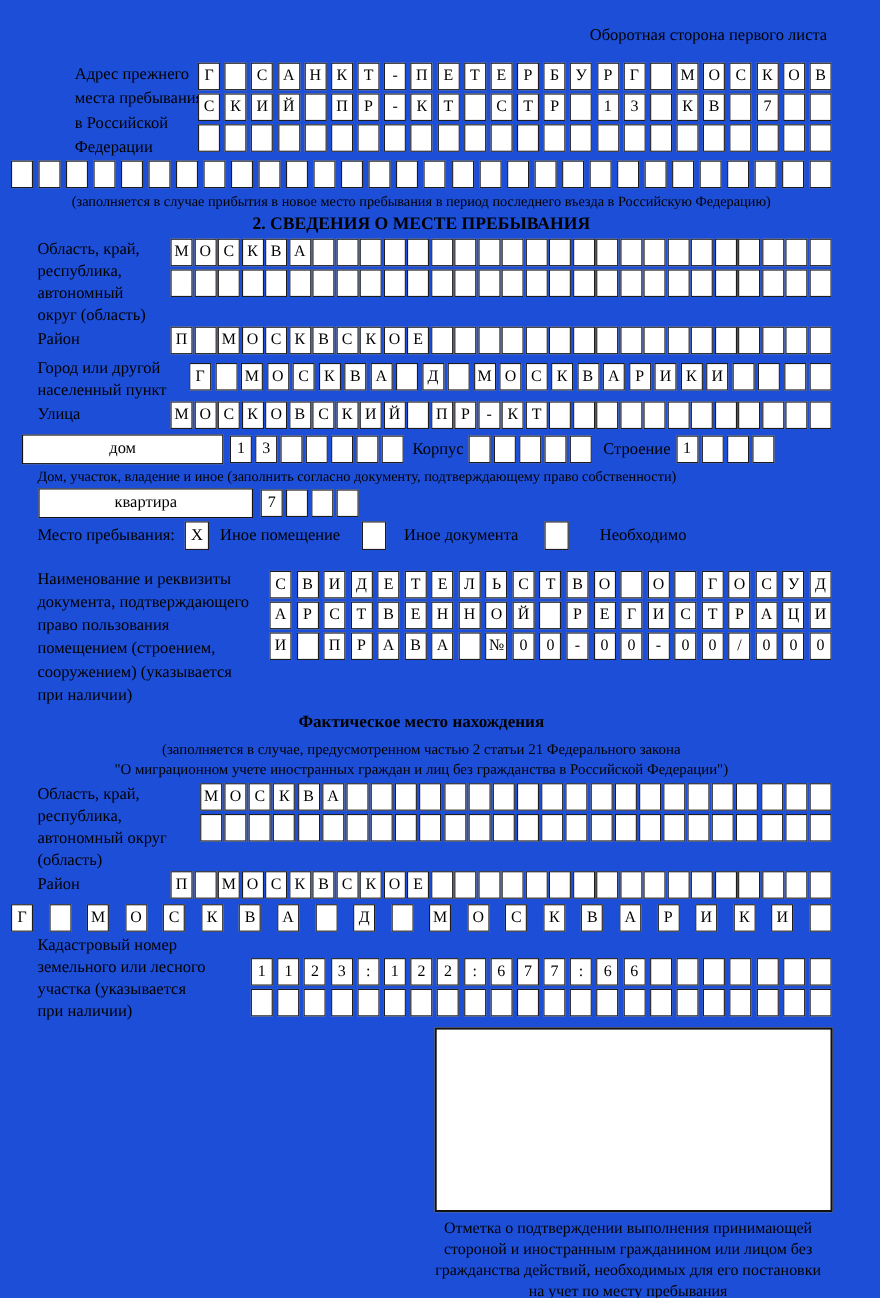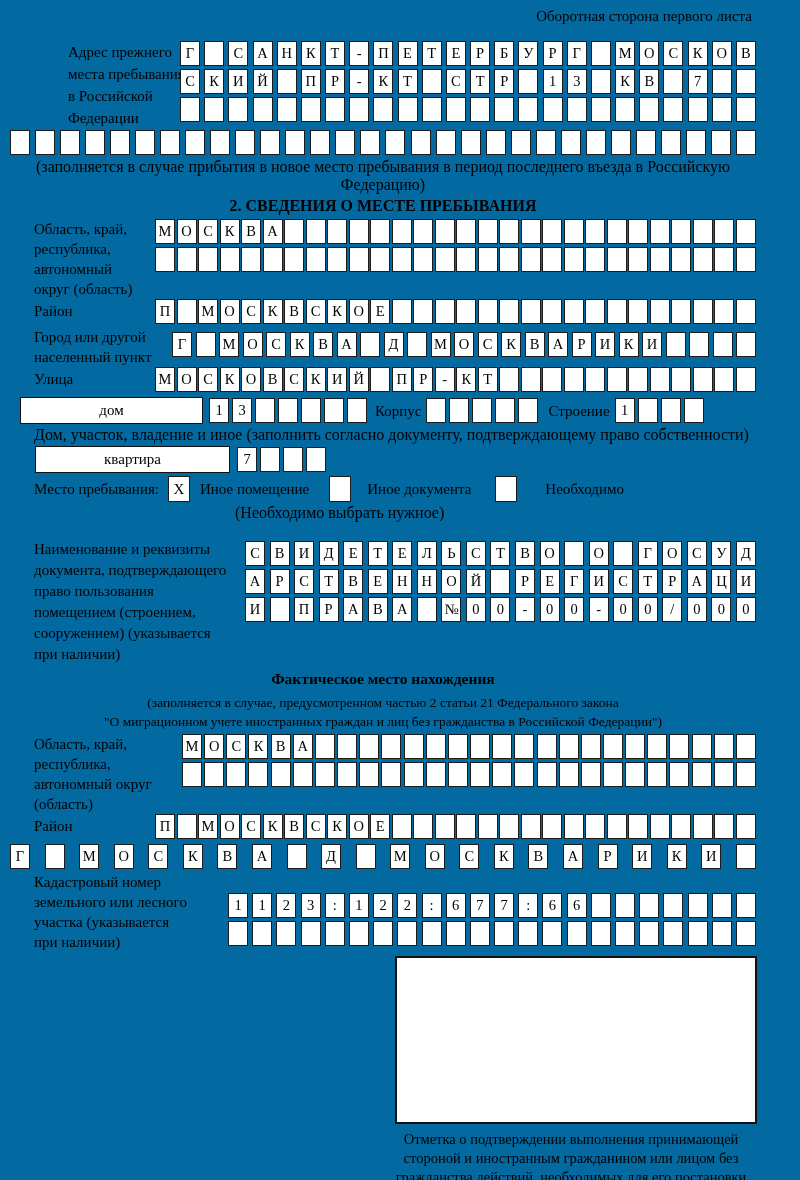--- a/index.html
+++ b/index.html
@@ -1,18 +1,18 @@
 <!DOCTYPE html>
 <html><head>
 <meta charset="utf-8">
 <style>
   html,body{margin:0;padding:0;background:#fff;}
   .page{
     width:800px;height:1180px;box-sizing:border-box;
-    padding:8px 44px 0 10px;background:#0369a1;color:#000;
+    padding:24px 44px 0 10px;background:#1d4ed8;color:#000;
     font-family:"Liberation Serif","DejaVu Serif",serif;
     overflow:hidden;position:relative;
   }
   .hdr{ text-align:right;font-size:15px;padding-right:4px;margin-bottom:16px;}
   .field{display:flex;align-items:flex-start;}
   .flabel{font-size:15px;line-height:20px;white-space:pre;box-sizing:border-box;flex:none;}
   .flabel.tall{line-height:22px;}
   .cells-col{flex:1;min-width:0;}
   .row-cells{display:flex;justify-content:space-between;margin-bottom:3px;}
   .cells-gap{display:flex;gap:3px;}
@@ -21,21 +21,21 @@
     border:1.7px solid #1c1c1c;background:#fff;
     display:flex;align-items:center;justify-content:center;
     font-size:14.5px;line-height:1;
   }
   .wide-box{
     box-sizing:border-box;height:27px;border:1.9px solid #111;
     display:flex;align-items:center;justify-content:center;
     font-size:15px;flex:none;background:#fff;
   }
   .inline-label{font-size:15px;line-height:26px;white-space:nowrap;flex:none;}
-  .cap{font-size:16px;line-height:18px;}
+  .cap{font-size:13px;line-height:18px;}
   .cap.center{text-align:center;}
   .sec-title{font-weight:bold;text-align:center;font-size:16px;line-height:22px;margin:1px 0 2px 0;}
   .sub-title{font-weight:bold;text-align:center;font-size:15.5px;line-height:20px;margin-top:4px;}
   .note-pre{white-space:pre;text-align:center;font-size:13.5px;line-height:19px;}
   .mesto-row{display:flex;align-items:center;margin-left:24px;margin-top:3px;}
   .chk{
     box-sizing:border-box;width:22px;height:26px;flex:none;
     border:1.7px solid #1c1c1c;display:flex;align-items:center;justify-content:center;
     font-size:15px;background:#fff;
   }
@@ -395,21 +395,20 @@
 
   <div class="mesto-row">
     <span class="opt-label">Место пребывания:</span>
     <span class="chk" style="margin-left:9px;">X</span>
     <span class="opt-label" style="margin-left:10px;">Иное помещение</span>
     <span class="chk" style="margin-left:20px;"></span>
     <span class="opt-label" style="margin-left:16px;">Иное документа</span>
     <span class="chk" style="margin-left:24px;"></span>
     <span class="opt-label" style="margin-left:28px;">Необходимо</span>
   </div>
-  <div class="cap" style="margin-left:225px;margin-top:2px;">(Необходимо выбрать нужное)</div>
 
   <div class="field" style="margin-top:17px;">
     <div class="flabel" style="width:235px;padding-left:24px;line-height:21px;">Наименование и реквизиты
 документа, подтверждающего
 право пользования
 помещением (строением,
 сооружением) (указывается
 при наличии)</div>
     <div class="cells-col" style="padding-top:2px;">
       <div class="row-cells">

